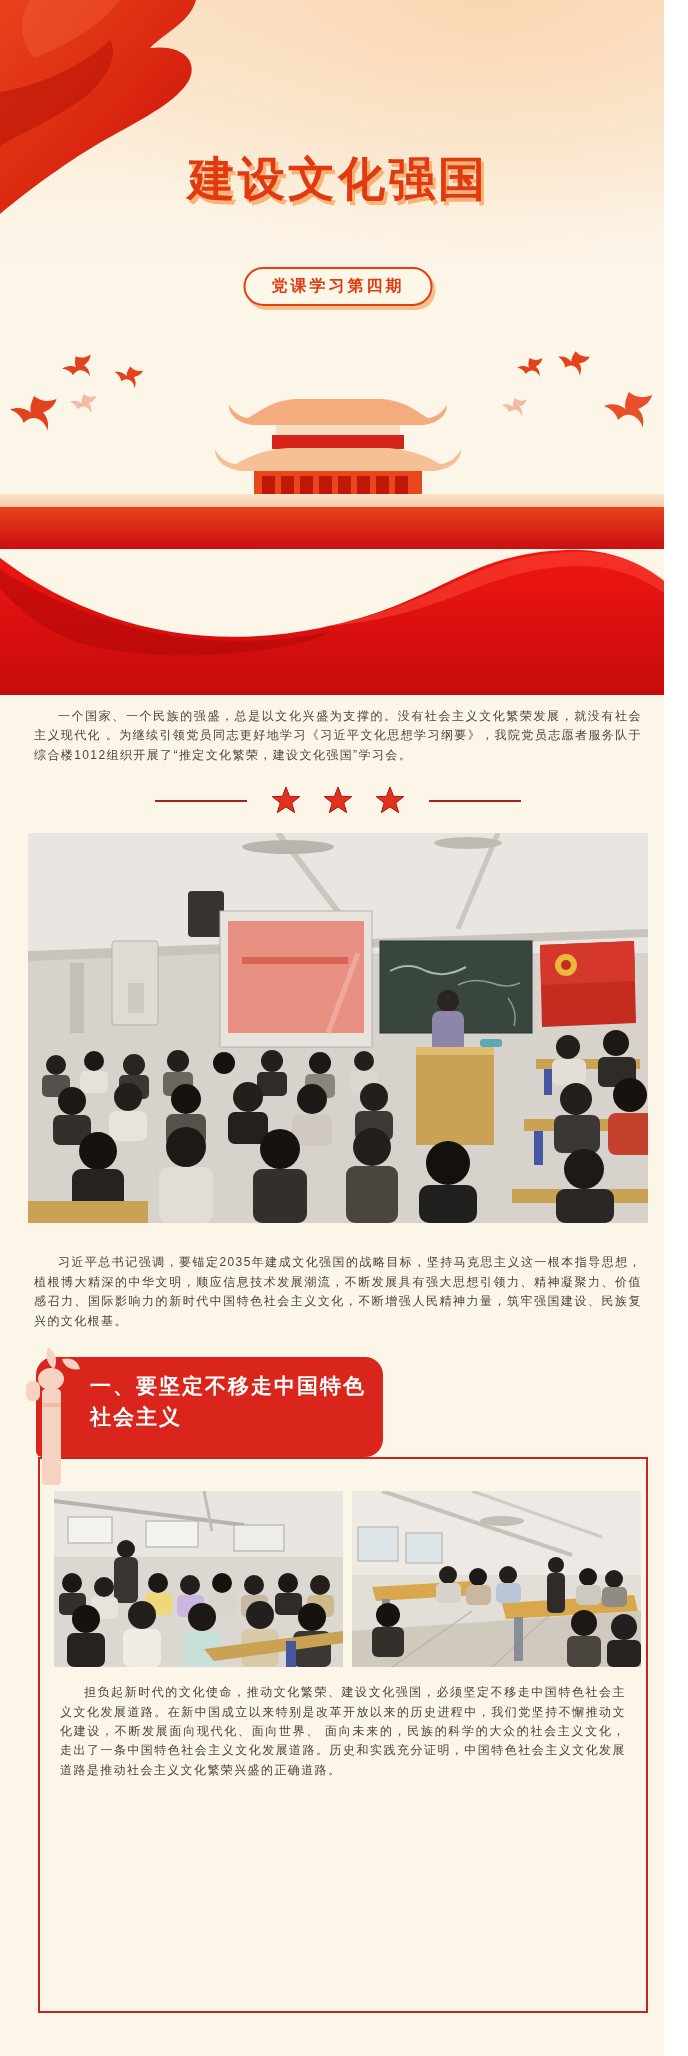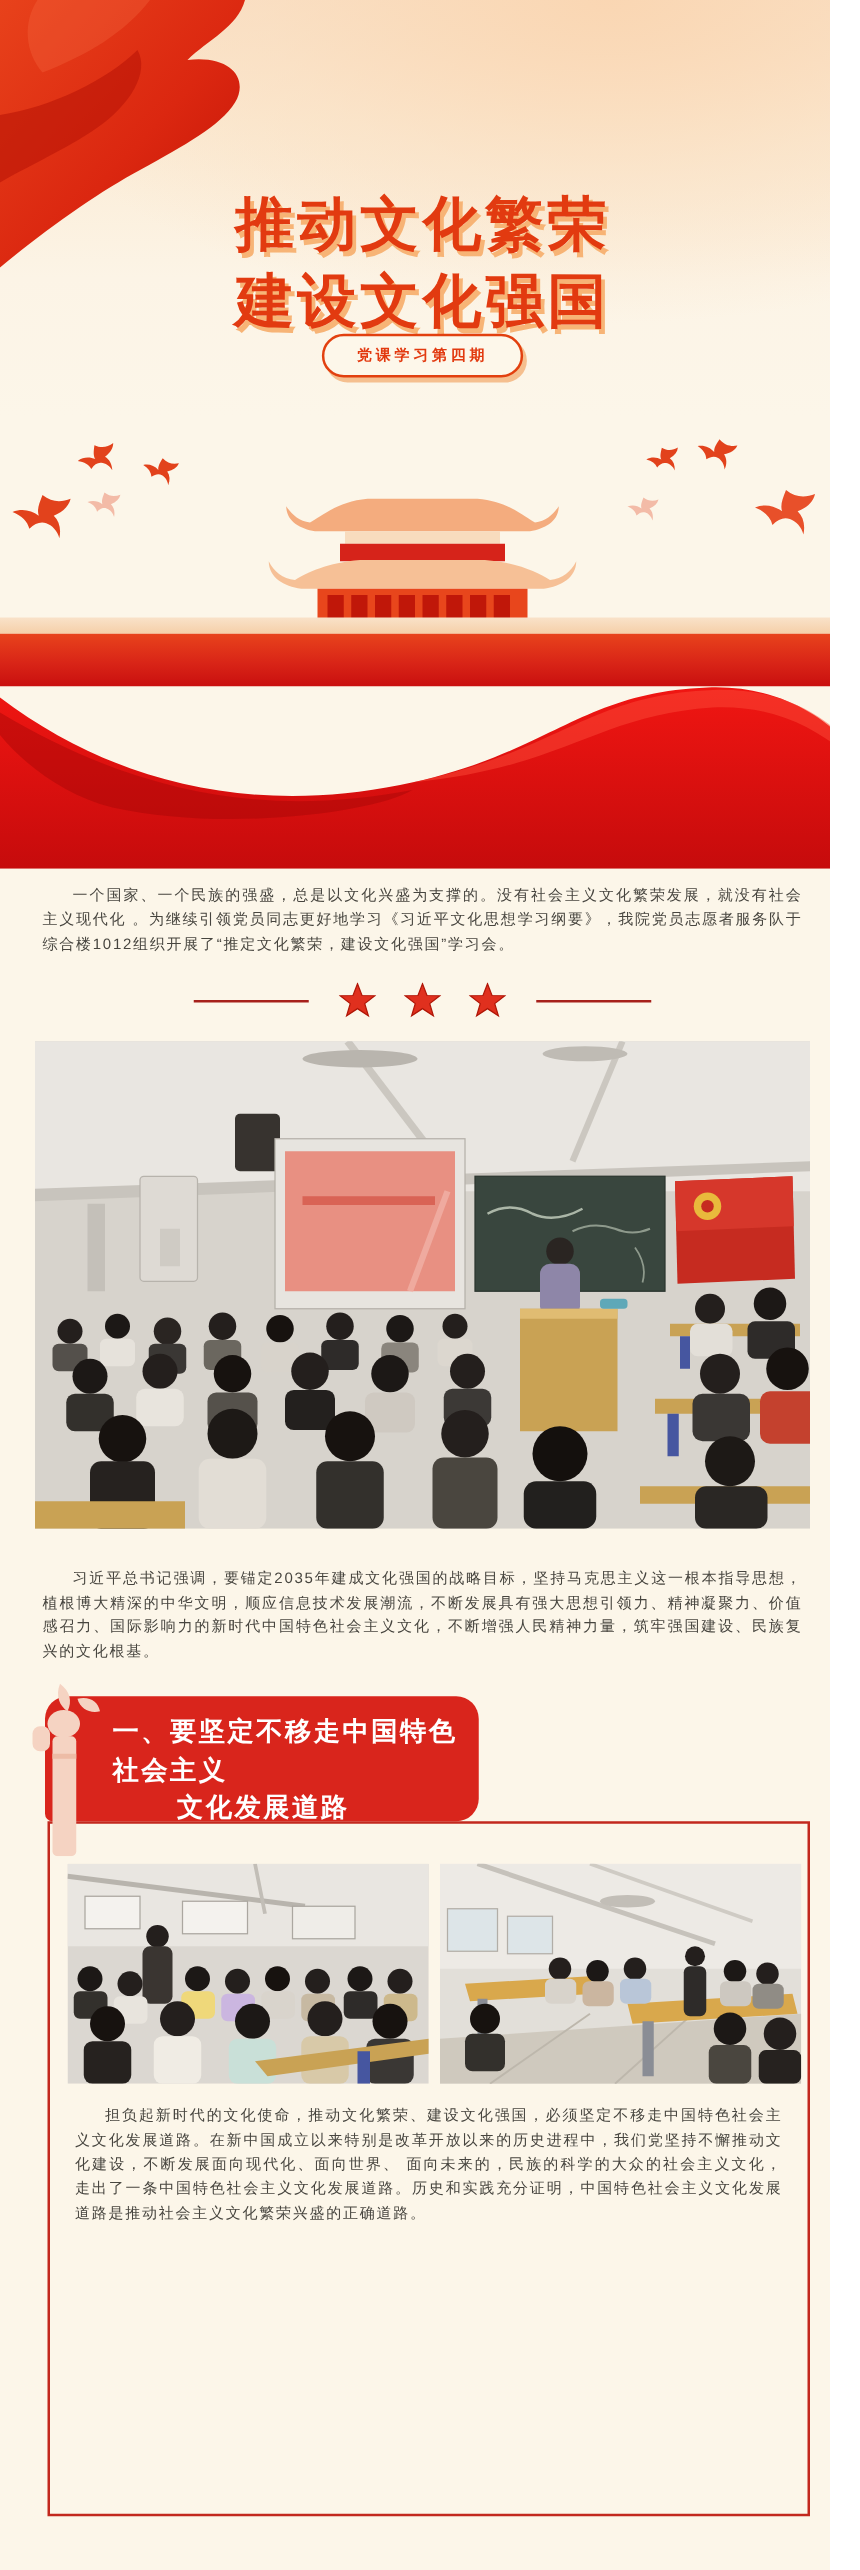--- a/index.html
+++ b/index.html
@@ -25,21 +25,21 @@
   .flag-tl{ position:absolute; left:0; top:0; }
   .hero-title{
     position:absolute; top:148px; left:0; width:100%;
     text-align:center; font-size:47px; font-weight:800; line-height:1.32;
     color:#E23A10; letter-spacing:3px;
     text-shadow:3px 4px 0 rgba(247,176,112,.95);
   }
   .badge{
     position:absolute; top:267px; left:50%; transform:translateX(-50%);
     padding:7px 26px; border:2px solid #E2400F; border-radius:24px;
-    color:#E23A10; font-size:12px; font-weight:700; letter-spacing:3px;
+    color:#E23A10; font-size:16px; font-weight:700; letter-spacing:3px;
     background:#FDF7EA; box-shadow:3px 4px 0 rgba(243,178,120,.8);
     white-space:nowrap;
     text-align:center;
   }
   .birds{ position:absolute; }
   .birds.left{ left:8px; top:348px; }
   .birds.right{ right:16px; top:340px; }
   .gate{ position:absolute; left:50%; transform:translateX(-50%); top:392px; }
   .platform{ position:absolute; top:494px; left:0; width:100%; height:13px;
     background:linear-gradient(180deg,#F9E2C9,#F5CFA8); }
@@ -103,21 +103,20 @@
             <stop offset=".55" stop-color="#DB2710"></stop>
             <stop offset="1" stop-color="#C11106"></stop>
         </linearGradient>
       </defs>
       <path fill="url(#flagG)" d="M0,0 L196,0 C190,22 166,32 150,48 C186,44 199,64 188,82 C176,101 148,116 112,136 C80,153 36,184 0,214 Z"></path>
       <path fill="#B61205" opacity=".55" d="M0,92 C40,86 86,64 110,40 C120,58 104,84 78,102 C52,120 20,134 0,146 Z"></path>
       <path fill="#F4683F" opacity=".35" d="M30,0 L120,0 C100,26 70,44 34,58 C20,42 18,18 30,0 Z"></path>
     </svg>
 
     <div class="hero-title">
-      <div>推动文化繁荣</div>
       <div>建设文化强国</div>
     </div>
 
     <div class="badge">党课学习第四期</div>
 
     <svg class="birds left" width="170" height="120" viewBox="0 0 170 120">
       <g fill="#E2421C">
         <path transform="translate(52,12) rotate(-14)" d="M16,0 C14,5 13,8 14,11 C10,8 5,7 0,9 C5,11 8,14 9,18 C12,15 15,14 18,15 C21,16 24,19 25,23 C26,18 25,14 22,11 C27,9 30,6 31,2 C26,4 21,4 16,0 Z"></path>
         <path transform="translate(108,16) rotate(10) scale(.9)" d="M16,0 C14,5 13,8 14,11 C10,8 5,7 0,9 C5,11 8,14 9,18 C12,15 15,14 18,15 C21,16 24,19 25,23 C26,18 25,14 22,11 C27,9 30,6 31,2 C26,4 21,4 16,0 Z"></path>
         <path transform="translate(2,48) scale(1.5)" d="M16,0 C14,5 13,8 14,11 C10,8 5,7 0,9 C5,11 8,14 9,18 C12,15 15,14 18,15 C21,16 24,19 25,23 C26,18 25,14 22,11 C27,9 30,6 31,2 C26,4 21,4 16,0 Z"></path>
@@ -293,21 +292,20 @@
         <path d="M30,2 C38,8 40,16 36,24 C30,20 26,12 30,2 Z"></path>
         <path d="M44,14 C54,12 60,16 62,24 C54,26 46,22 44,14 Z"></path>
         <ellipse cx="33" cy="34" rx="13" ry="11"></ellipse>
         <rect x="8" y="36" width="14" height="20" rx="6"></rect>
         <rect x="24" y="44" width="19" height="96" rx="4"></rect>
       </g>
       <rect x="24" y="58" width="19" height="4" fill="#EDBCA6"></rect>
     </svg>
     <div class="sec-box">
       <span>一、要坚定不移走中国特色社会主义</span>
-      <span class="l2">文化发展道路</span>
     </div>
   </div>
 
   <div class="content-box">
     <div class="photo-row">
 
       <div class="photo-sm">
         <svg width="289" height="176" viewBox="0 0 289 176">
           <rect width="289" height="176" fill="#DBD7D1"></rect>
           <rect width="289" height="66" fill="#E9E6E1"></rect>

